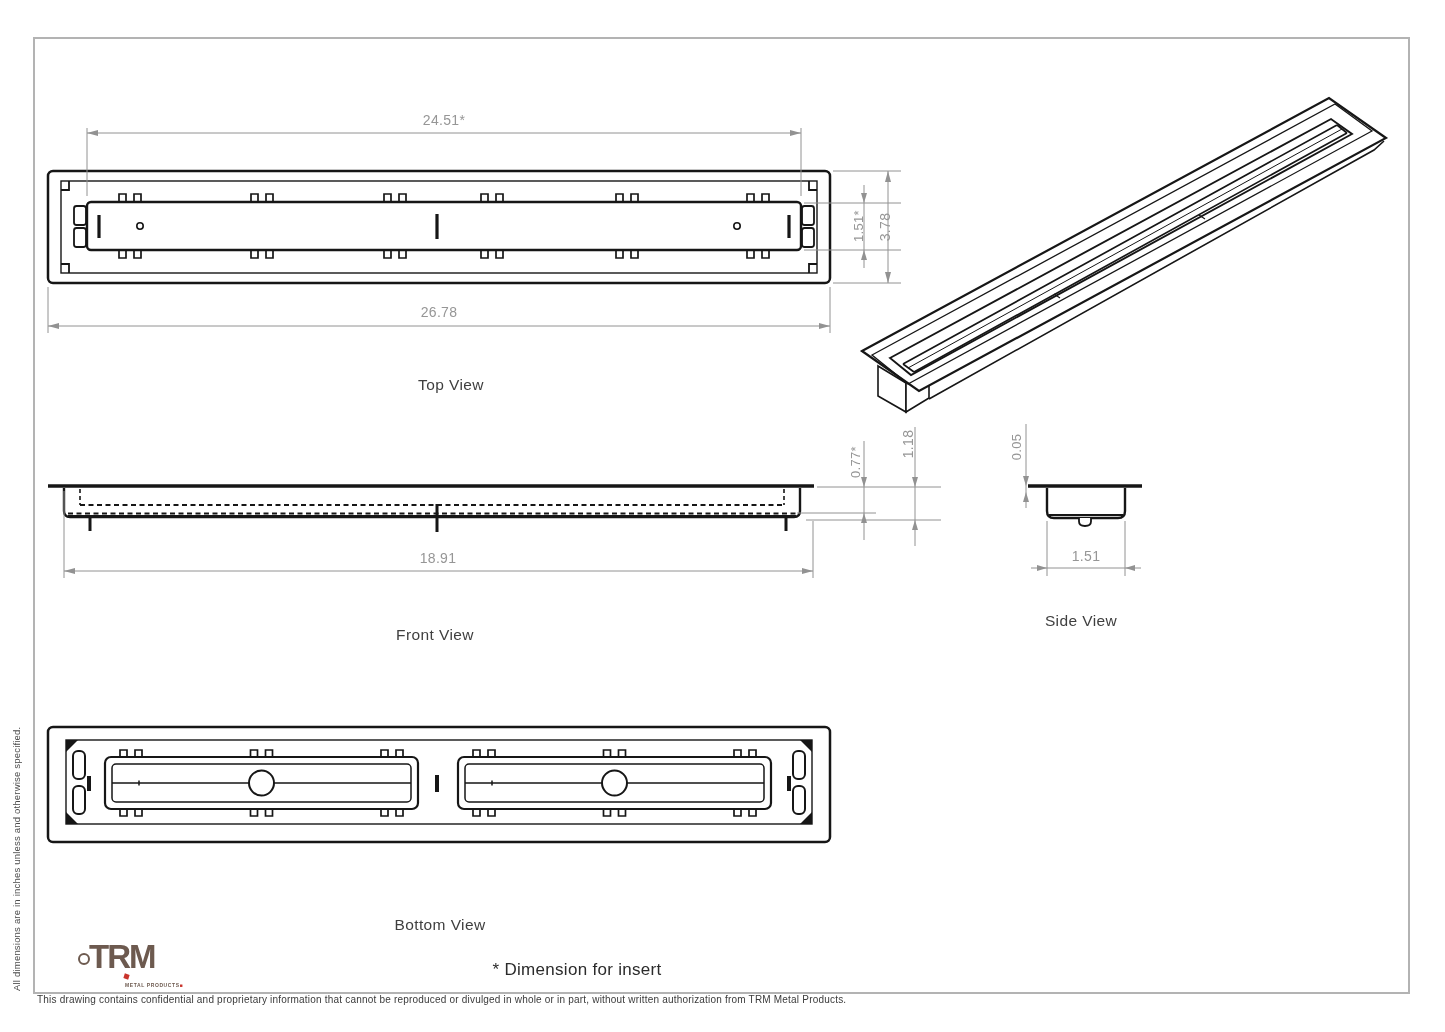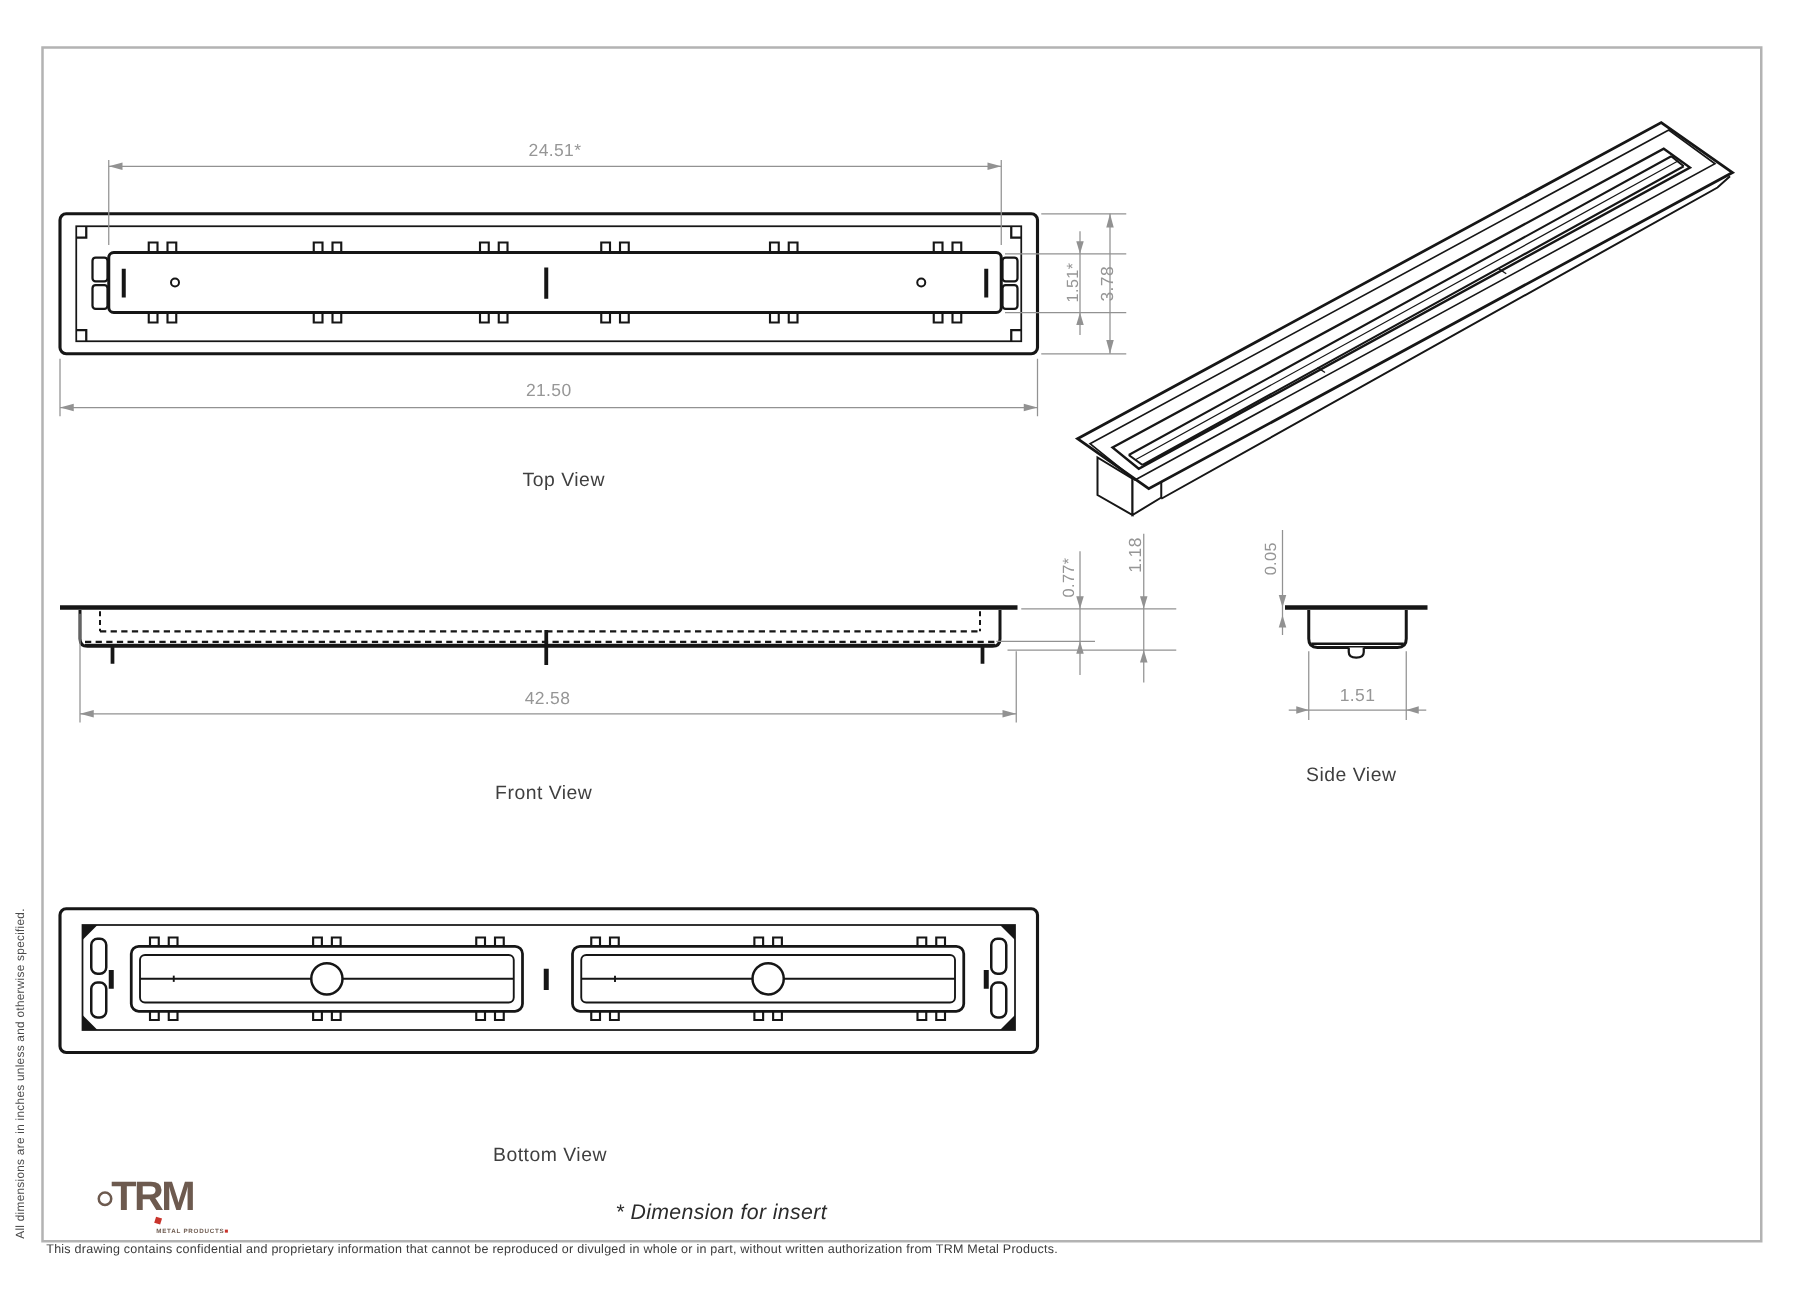--- a/index.html
+++ b/index.html
@@ -5,21 +5,21 @@
   html,body{margin:0;padding:0;background:#fff;}
   #stage{position:relative;width:1445px;height:1032px;background:#ffffff;overflow:hidden;
          font-family:"Liberation Sans",sans-serif;}
   #frame{position:absolute;left:33px;top:37px;width:1373px;height:953px;
          border:2px solid #b3b3b3;background:#fff;}
   svg.linework{position:absolute;left:0;top:0;width:1445px;height:1032px;}
   .txt{position:absolute;white-space:nowrap;}
   .viewlbl{font-size:15.5px;color:#3f3f3f;transform:translateX(-50%);letter-spacing:.4px;}
   .dim{font-size:14px;color:#969696;transform:translateX(-50%);letter-spacing:.3px;}
   .dimv{font-size:13px;color:#969696;transform:translate(-50%,-50%) rotate(-90deg);letter-spacing:.3px;}
-  .note{font-size:17px;color:#2b2b2b;transform:translateX(-50%);letter-spacing:.3px;font-style:italic;}
+  .note{font-size:17px;color:#2b2b2b;transform:translateX(-50%);letter-spacing:.3px;}
   .footer{font-size:10px;color:#3a3a3a;letter-spacing:.2px;}
   .sidenote{position:absolute;left:11px;top:991px;transform-origin:0 0;transform:rotate(-90deg);
             font-size:9.5px;color:#4a4a4a;width:282px;letter-spacing:.2px;}
   #titleblock{position:absolute;left:1042px;top:966px;width:363px;height:24px;background:#fff;
               border-top:3px solid #101010;border-left:3px solid #101010;
               box-shadow:3px 3px 0 #c6c6c6;display:flex;align-items:center;}
   #titleblock .dwgno{font-size:13px;color:#a2a2a2;margin-left:8px;letter-spacing:.5px;}
   #titleblock .dwgtitle{font-size:14.5px;color:#141414;font-weight:bold;margin-left:24px;letter-spacing:.3px;}
   #logo{position:absolute;left:34px;top:944px;width:110px;height:50px;margin-left:44px;}
   #logo .ring{position:absolute;left:0;top:9px;width:8px;height:8px;border:2.5px solid #6d5a4f;border-radius:50%;}
@@ -153,26 +153,26 @@
       <circle cx="614.5" cy="783" r="12.5" stroke-width="2" fill="#fff"></circle>
       <path d="M492,780.5 v5" stroke-width="1.5"></path>
       <path stroke-width="1.7" d="
         M473,757 v-7 h7 v7 M488,757 v-7 h7 v7 M473,809 v7 h7 v-7 M488,809 v7 h7 v-7
         M603.5,757 v-7 h7 v7 M618.5,757 v-7 h7 v7 M603.5,809 v7 h7 v-7 M618.5,809 v7 h7 v-7
         M734,757 v-7 h7 v7 M749,757 v-7 h7 v7 M734,809 v7 h7 v-7 M749,809 v7 h7 v-7"></path>
     </g>
   </svg>
 
   <div class="txt dim" style="left:444px;top:112px;">24.51*</div>
-  <div class="txt dim" style="left:439px;top:304px;">21.50</div>
+  <div class="txt dim" style="left:439px;top:304px;">26.78</div>
   <div class="txt dimv" style="left:858px;top:226px;">1.51*</div>
   <div class="txt dimv" style="left:885px;top:227px;font-size:14px;">3.78</div>
   <div class="txt viewlbl" style="left:451px;top:376px;">Top View</div>
 
-  <div class="txt dim" style="left:438px;top:550px;">42.58</div>
+  <div class="txt dim" style="left:438px;top:550px;">18.91</div>
   <div class="txt dimv" style="left:855px;top:462px;">0.77*</div>
   <div class="txt dimv" style="left:908px;top:444px;font-size:14px;">1.18</div>
   <div class="txt viewlbl" style="left:435px;top:626px;">Front View</div>
 
   <div class="txt dimv" style="left:1016px;top:447px;">0.05</div>
   <div class="txt dim" style="left:1086px;top:548px;">1.51</div>
   <div class="txt viewlbl" style="left:1081px;top:612px;">Side View</div>
 
   <div class="txt viewlbl" style="left:440px;top:916px;">Bottom View</div>
 

